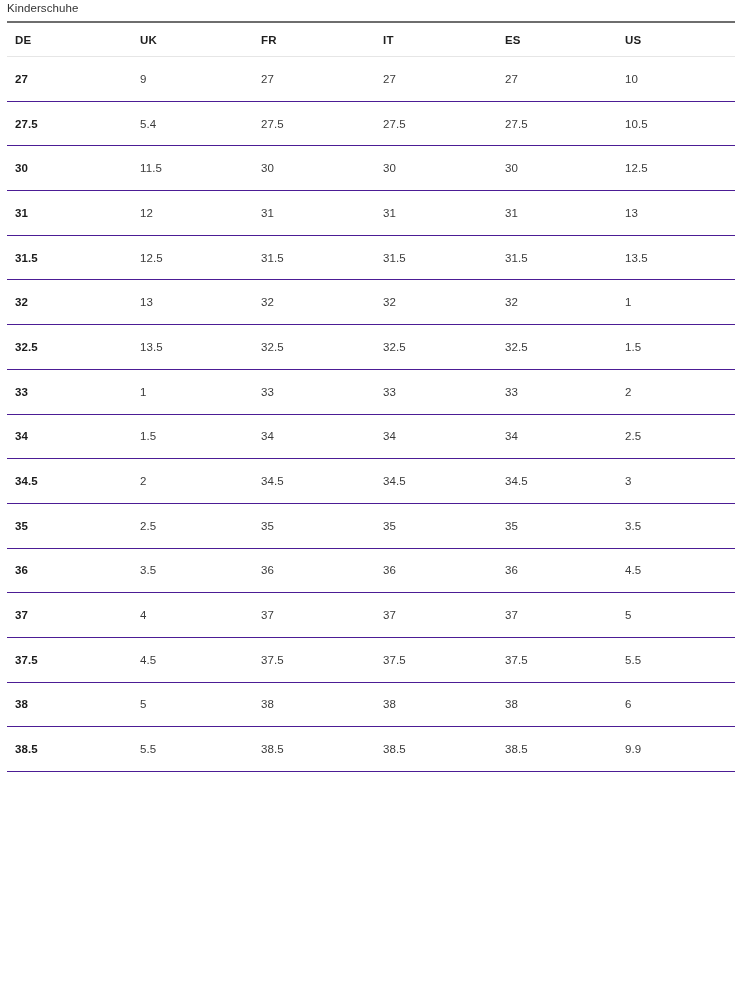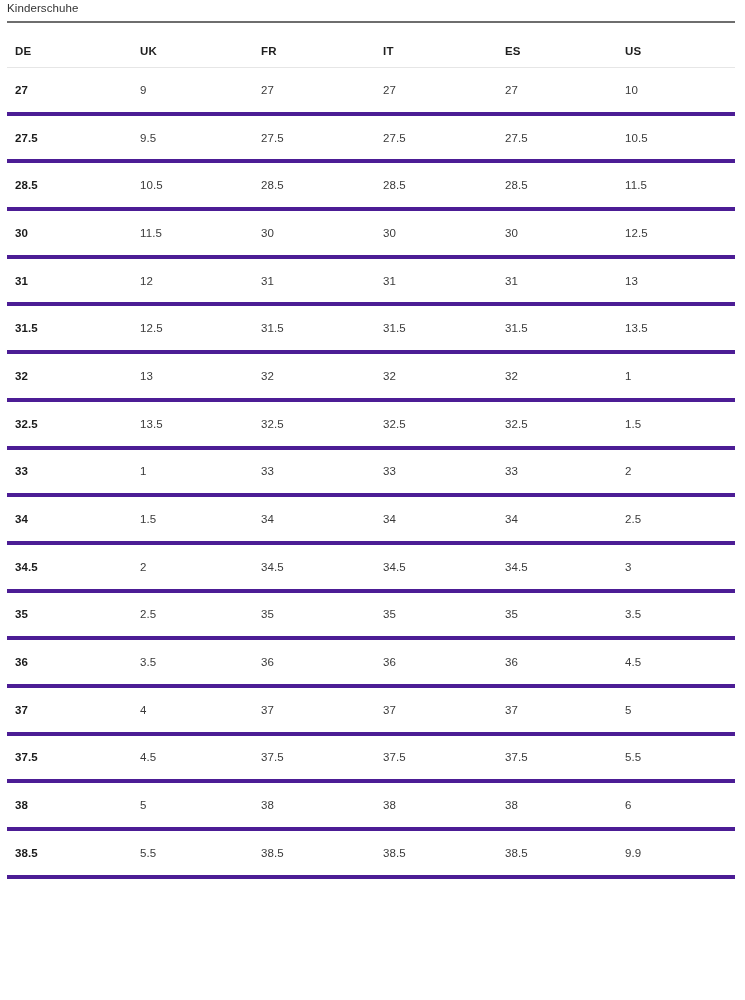--- a/index.html
+++ b/index.html
@@ -38,27 +38,27 @@
   }
   .size-table thead tr {
     border-top: 2px solid #6e6e6e;
     border-bottom: 1px solid #e6e6e6;
   }
   .size-table thead th {
     text-align: left;
     font-size: 11.5px;
     font-weight: 700;
     color: #1f1f1f;
-    padding: 22px 0 10px 8px;
+    padding: 11px 0 10px 8px;
     letter-spacing: 0.2px;
     height: 22px;
     box-sizing: border-box;
   }
   .size-table tbody tr {
-    border-bottom: 4px solid #4c1d95;
+    border-bottom: 1px solid #4c1d95;
   }
   .size-table tbody td {
     font-size: 11.5px;
     font-weight: 400;
     color: #3a3a3a;
     padding: 0 0 0 8px;
     height: 43.7px;
     vertical-align: middle;
     letter-spacing: 0.1px;
   }
@@ -103,33 +103,25 @@
         <tr>
           <td class="col-de">27</td>
           <td class="col-uk">9</td>
           <td class="col-fr">27</td>
           <td class="col-it">27</td>
           <td class="col-es">27</td>
           <td class="col-us">10</td>
         </tr>
         <tr>
           <td class="col-de">27.5</td>
-          <td class="col-uk">9.5</td>
+          <td class="col-uk">5.4</td>
           <td class="col-fr">27.5</td>
           <td class="col-it">27.5</td>
           <td class="col-es">27.5</td>
           <td class="col-us">10.5</td>
-        </tr>
-        <tr>
-          <td class="col-de">28.5</td>
-          <td class="col-uk">10.5</td>
-          <td class="col-fr">28.5</td>
-          <td class="col-it">28.5</td>
-          <td class="col-es">28.5</td>
-          <td class="col-us">11.5</td>
         </tr>
         <tr>
           <td class="col-de">30</td>
           <td class="col-uk">11.5</td>
           <td class="col-fr">30</td>
           <td class="col-it">30</td>
           <td class="col-es">30</td>
           <td class="col-us">12.5</td>
         </tr>
         <tr>

